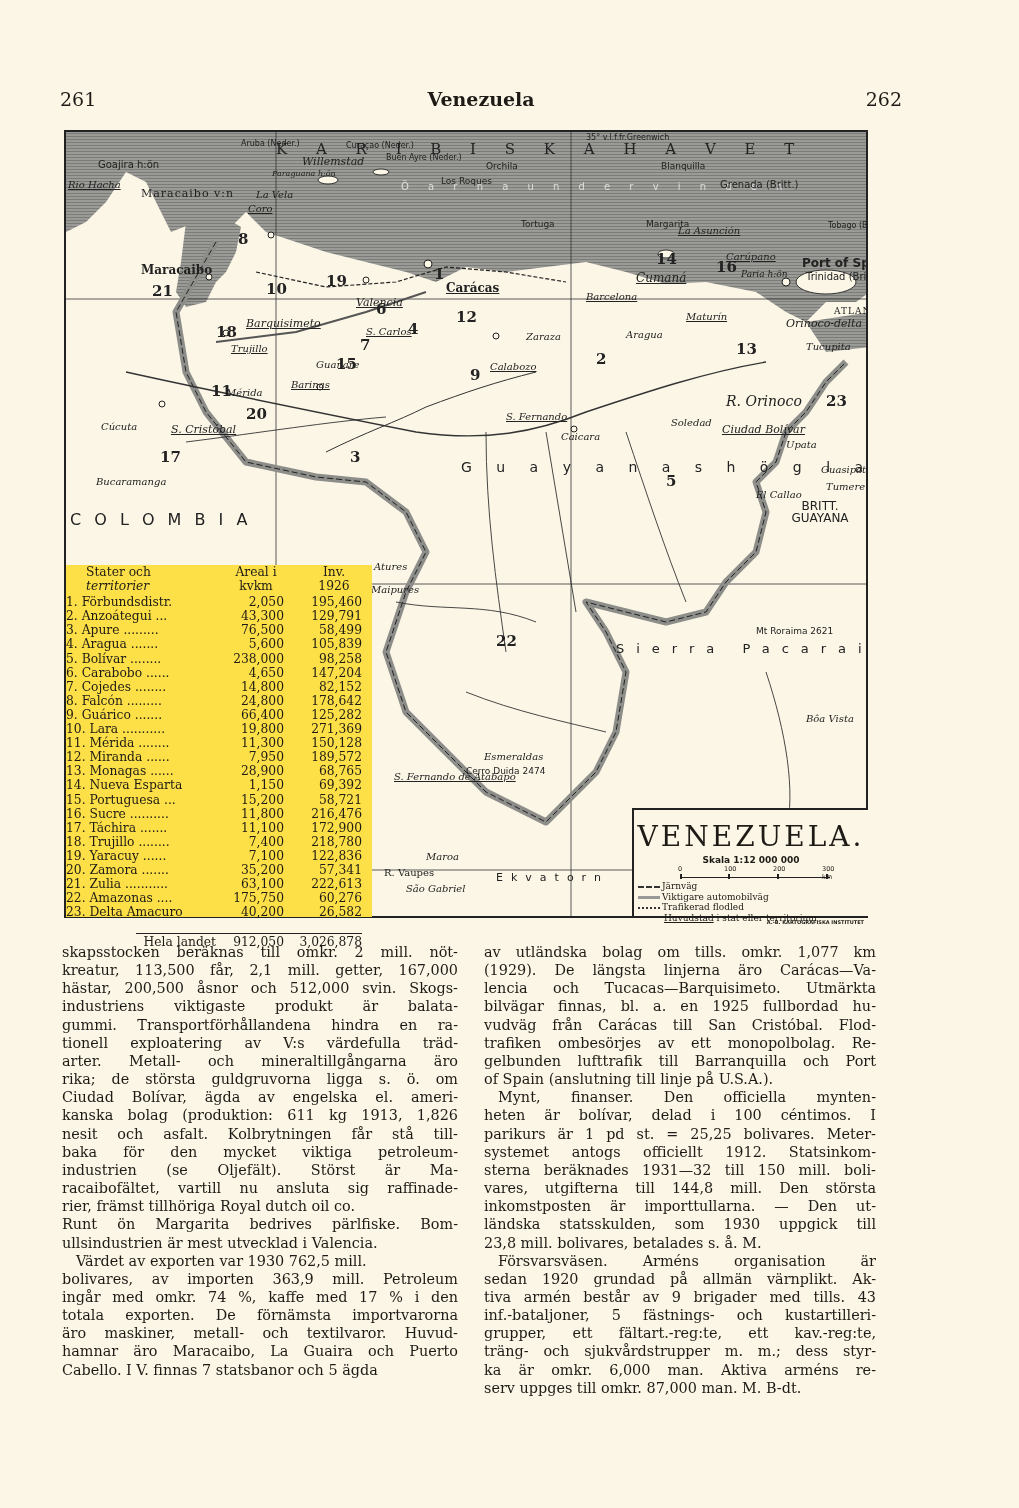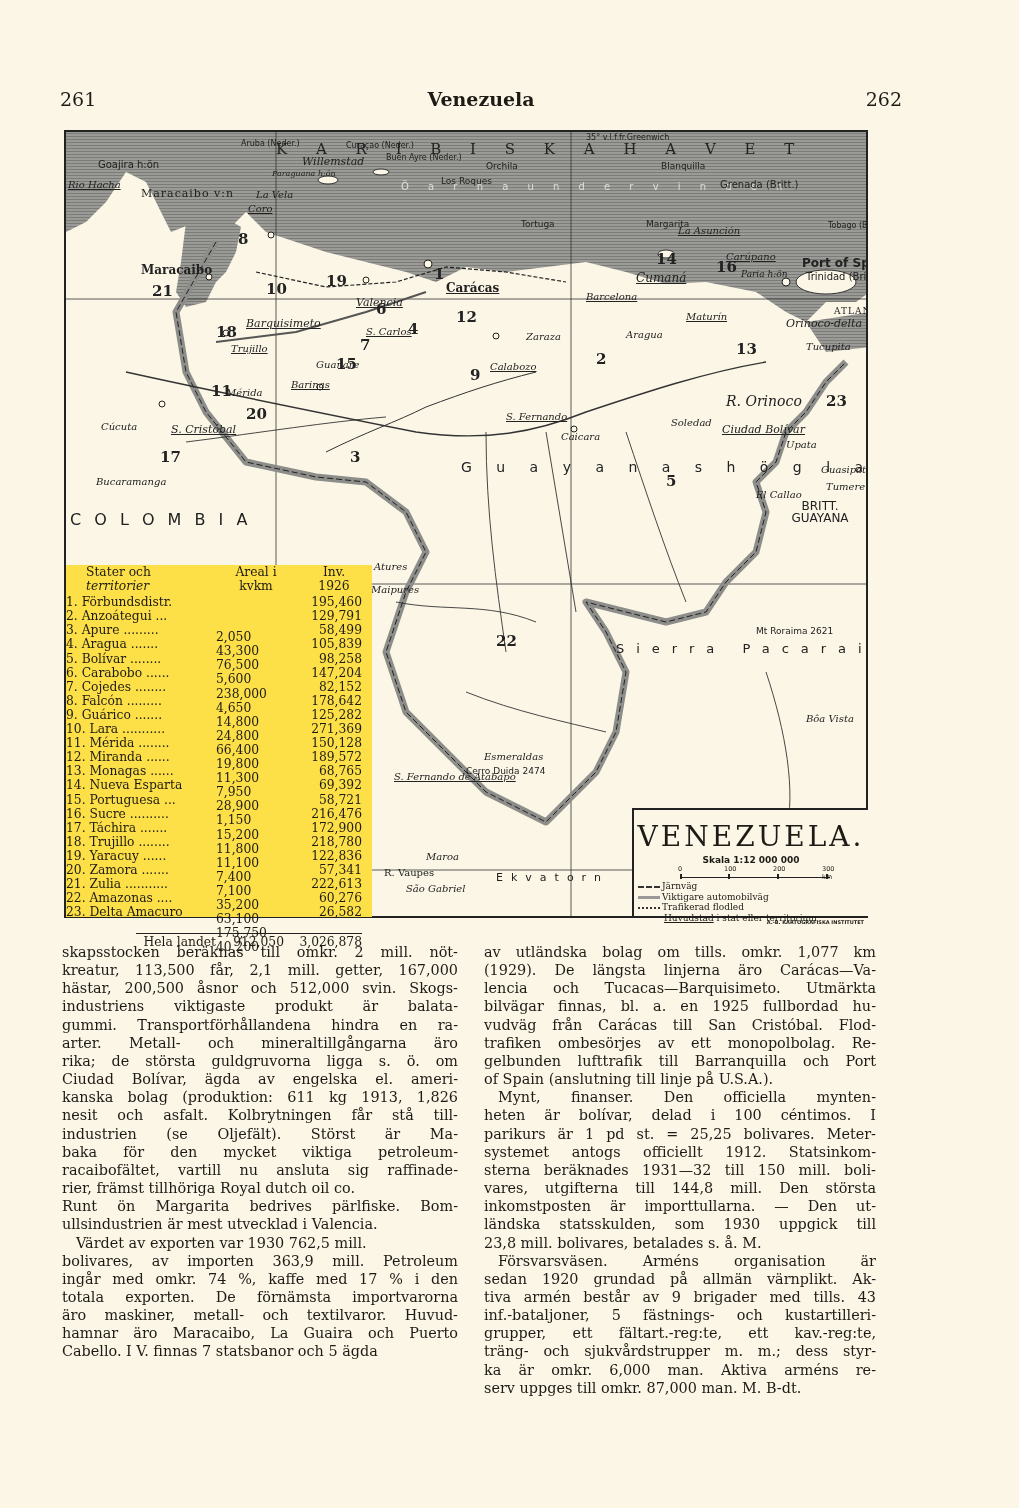--- a/index.html
+++ b/index.html
@@ -43,21 +43,21 @@
     background: #fde047;
     font-size: 12.3px; line-height: 14.1px;
   }
   .stats-head { display: flex; margin-bottom: 2px; }
   .stats-head .c1 { width: 150px; padding-left: 20px; }
   .stats-head .c2 { width: 80px; text-align: center; }
   .stats-head .c3 { width: 76px; text-align: center; }
   .stats-head i { font-style: italic; }
   .row { display: flex; height: 14.1px; }
   .row .name { width: 150px; white-space: nowrap; overflow: hidden; }
-  .row .area { width: 68px; text-align: left; margin-top: 35px; }
+  .row .area { width: 68px; text-align: right; }
   .row .pop  { width: 78px; text-align: right; }
   .total { border-top: 1.5px solid #222; margin-top: 14px; padding-top: 1px; display:flex; margin-left: 70px; width: 226px;}
   .total .name { width: 80px; text-align: right; white-space: nowrap; }
   .total .area { width: 68px; text-align: right; }
   .total .pop { width: 78px; text-align: right; }
 
   
   .legend {
     position: absolute; left: 632px; top: 808px; width: 236px; height: 108px;
     background: #fbf6e6; border-left: 2px solid #222; border-top: 2px solid #222;
@@ -409,27 +409,28 @@
   <div class="legend-item" style="padding-left:30px"><u>Huvudstad</u><span> i stat eller territorium</span></div>
   <div class="publisher">A.-B. KARTOGRAFISKA INSTITUTET</div>
 </div>
 
 <div class="col col-left" id="col-left">
     <span class="line">skapsstocken beräknas till omkr. 2 mill. nöt-</span>
     <span class="line">kreatur, 113,500 får, 2,1 mill. getter, 167,000</span>
     <span class="line">hästar, 200,500 åsnor och 512,000 svin. Skogs-</span>
     <span class="line">industriens viktigaste produkt är balata-</span>
     <span class="line">gummi. Transportförhållandena hindra en ra-</span>
+    <span class="line">tionell exploatering av V:s värdefulla träd-</span>
     <span class="line">arter. Metall- och mineraltillgångarna äro</span>
     <span class="line">rika; de största guldgruvorna ligga s. ö. om</span>
     <span class="line">Ciudad Bolívar, ägda av engelska el. ameri-</span>
     <span class="line">kanska bolag (produktion: 611 kg 1913, 1,826</span>
     <span class="line">nesit och asfalt. Kolbrytningen får stå till-</span>
+    <span class="line">baka för den mycket viktiga petroleum-</span>
     <span class="line">industrien (se Oljefält). Störst är Ma-</span>
-    <span class="line">baka för den mycket viktiga petroleum-</span>
     <span class="line">racaibofältet, vartill nu ansluta sig raffinade-</span>
     <span class="line last">rier, främst tillhöriga Royal dutch oil co.</span>
     <span class="line">Runt ön Margarita bedrives pärlfiske. Bom-</span>
     <span class="line last">ullsindustrien är mest utvecklad i Valencia.</span>
     <span class="line last ind">Värdet av exporten var 1930 762,5 mill.</span>
     <span class="line">bolivares, av importen 363,9 mill. Petroleum</span>
     <span class="line">ingår med omkr. 74 %, kaffe med 17 % i den</span>
     <span class="line">totala exporten. De förnämsta importvarorna</span>
     <span class="line">äro maskiner, metall- och textilvaror. Huvud-</span>
     <span class="line">hamnar äro Maracaibo, La Guaira och Puerto</span>

